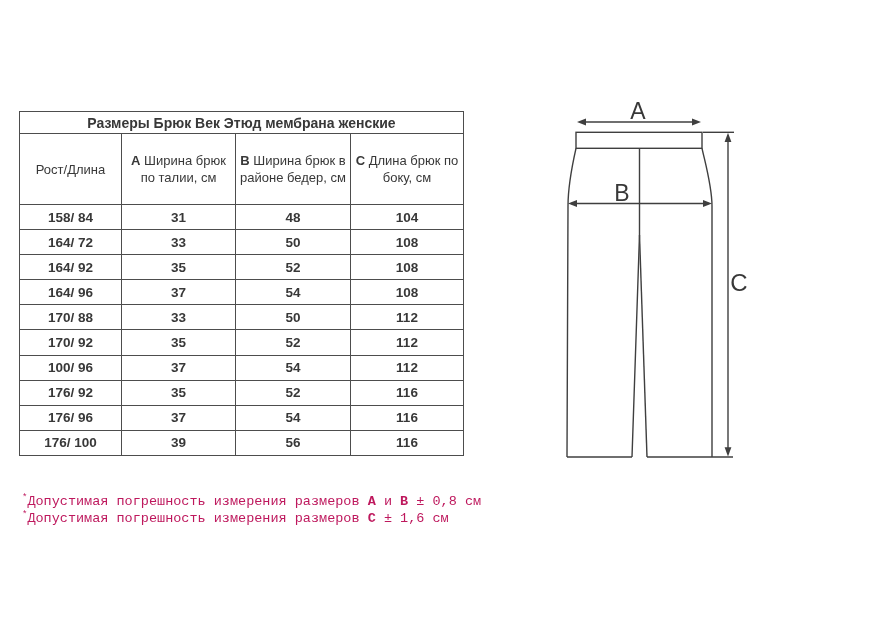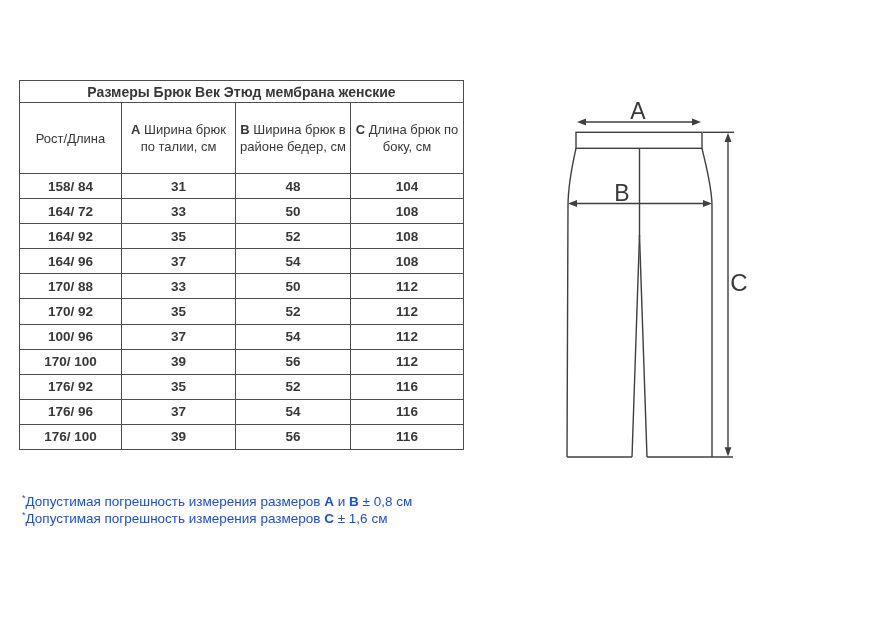--- a/index.html
+++ b/index.html
@@ -6,21 +6,21 @@
   .page{
     position:relative;
     width:875px;height:619px;
     background:#ffffff;
     font-family:"Liberation Sans","DejaVu Sans",sans-serif;
     color:#383838;
     overflow:hidden;
   }
   table.size-table{
     position:absolute;
-    left:19px;top:80px;
+    left:19px;top:111px;
     width:444px;
     border-collapse:collapse;
     table-layout:fixed;
     color:#383838;
   }
   table.size-table td{
     border:1.5px solid #4d4d4d;
     text-align:center;
     vertical-align:middle;
     padding:0 3px;
@@ -45,22 +45,23 @@
   }
   .col-size{width:102px;}
   .col-a{width:114px;}
   .col-b{width:115px;}
   .col-c{width:113px;}
 
   .footnote{
     position:absolute;
     left:22px;
     font-size:13.5px;
-    color:#1d4ed8;
+    color:#be185d;
     white-space:nowrap;
+    font-family:Liberation Mono, monospace;
   }
   .footnote sup{
     font-size:9px;
     vertical-align:top;
     position:relative;
     top:-1px;
   }
   .footnote b{font-weight:bold;}
   #footnote-1{top:494px;}
   #footnote-2{top:511px;}
@@ -139,26 +140,20 @@
         <td>52</td>
         <td>112</td>
       </tr>
       <tr class="data-row">
         <td>100/ 96</td>
         <td>37</td>
         <td>54</td>
         <td>112</td>
       </tr>
       <tr class="data-row">
-        <td>170/ 100</td>
-        <td>39</td>
-        <td>56</td>
-        <td>112</td>
-      </tr>
-      <tr class="data-row">
         <td>176/ 92</td>
         <td>35</td>
         <td>52</td>
         <td>116</td>
       </tr>
       <tr class="data-row">
         <td>176/ 96</td>
         <td>37</td>
         <td>54</td>
         <td>116</td>

